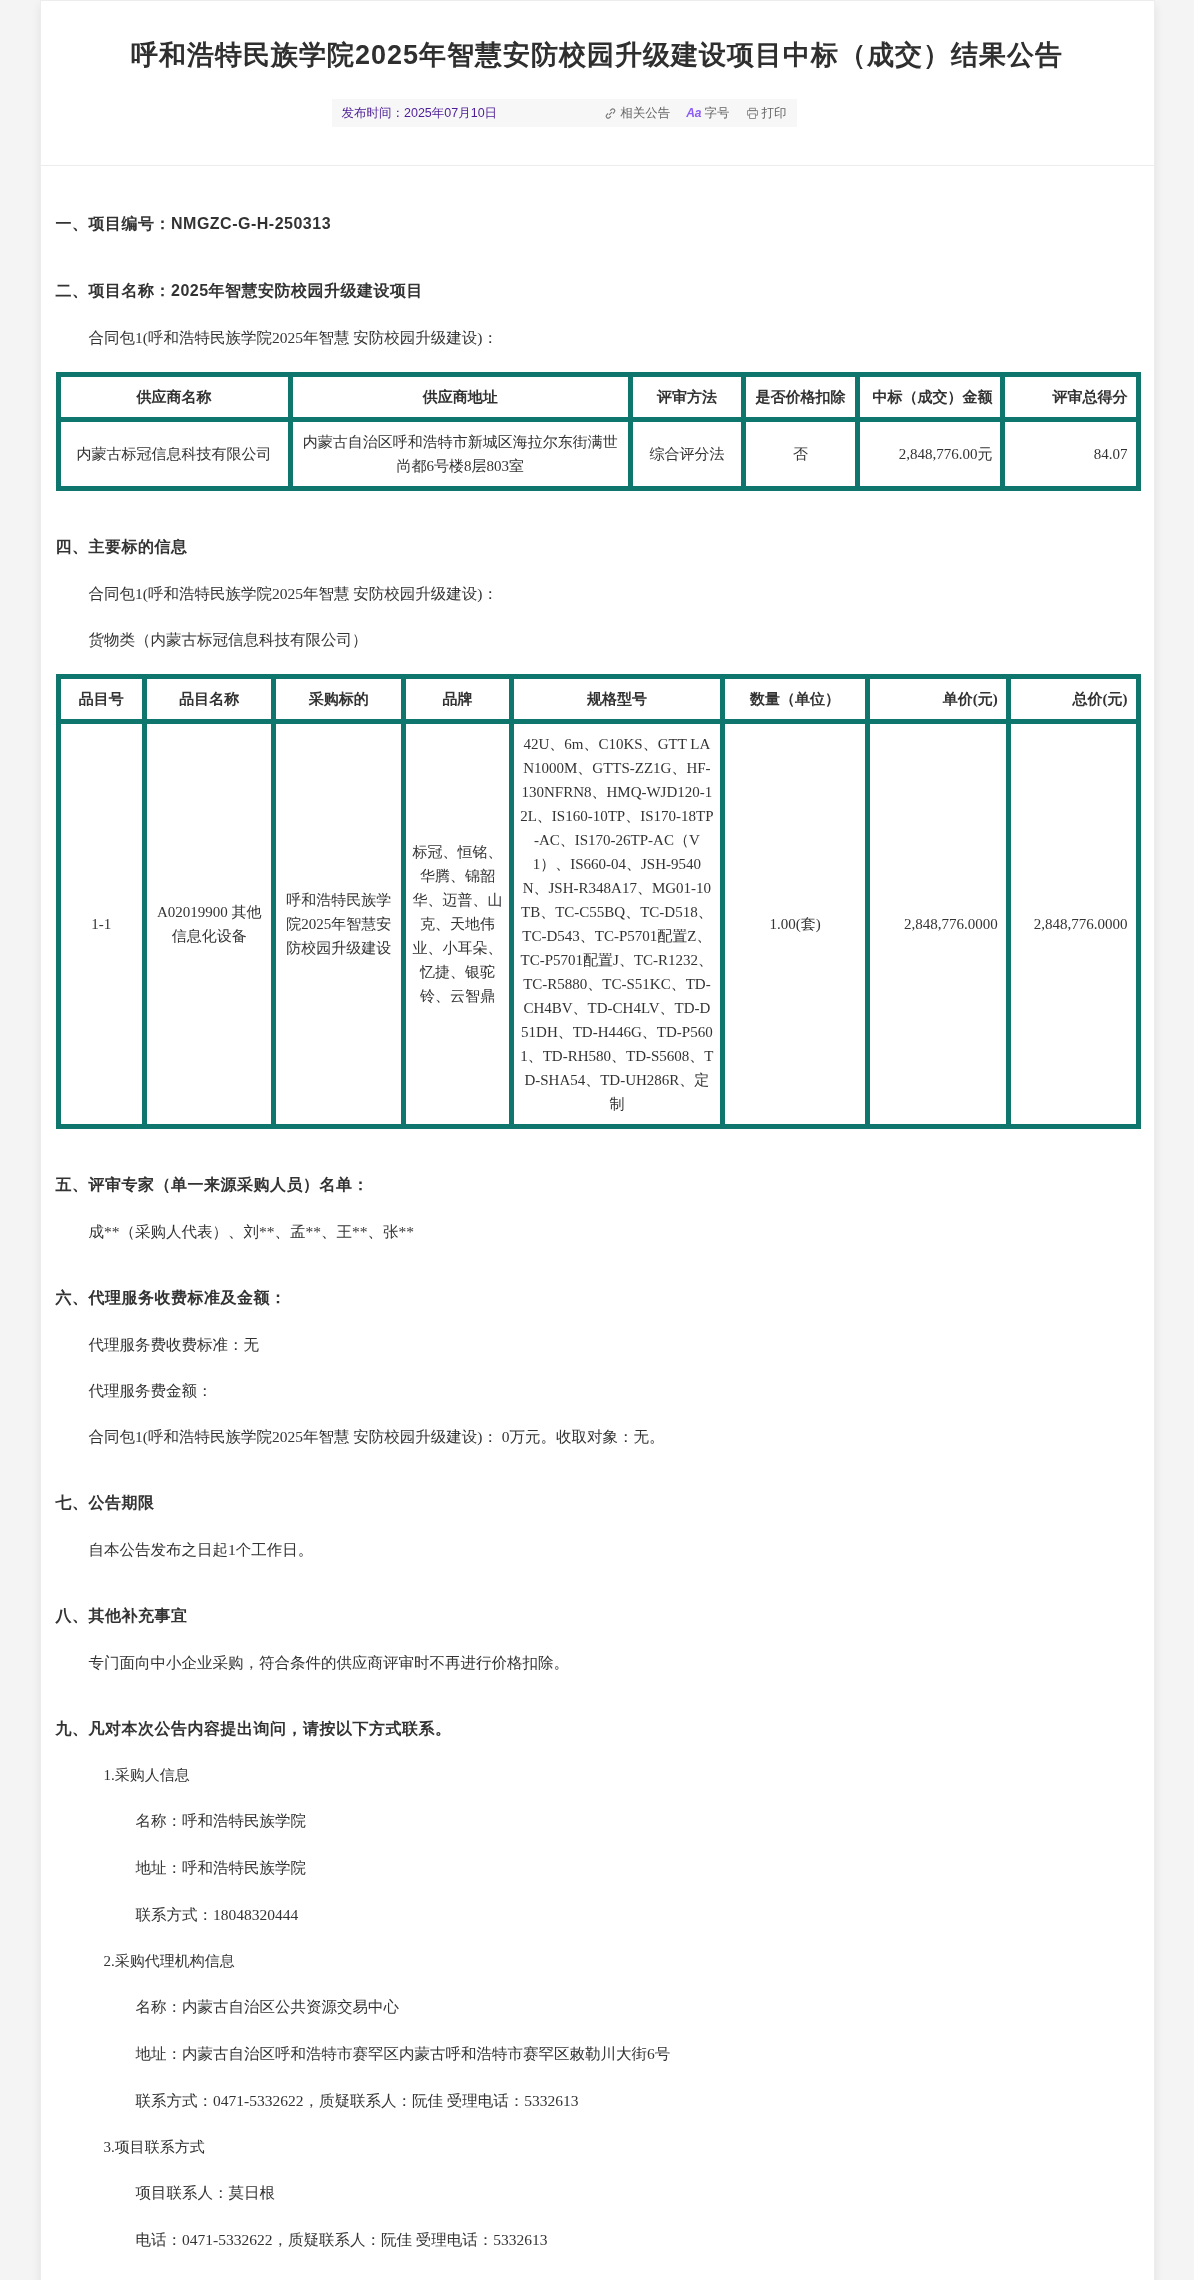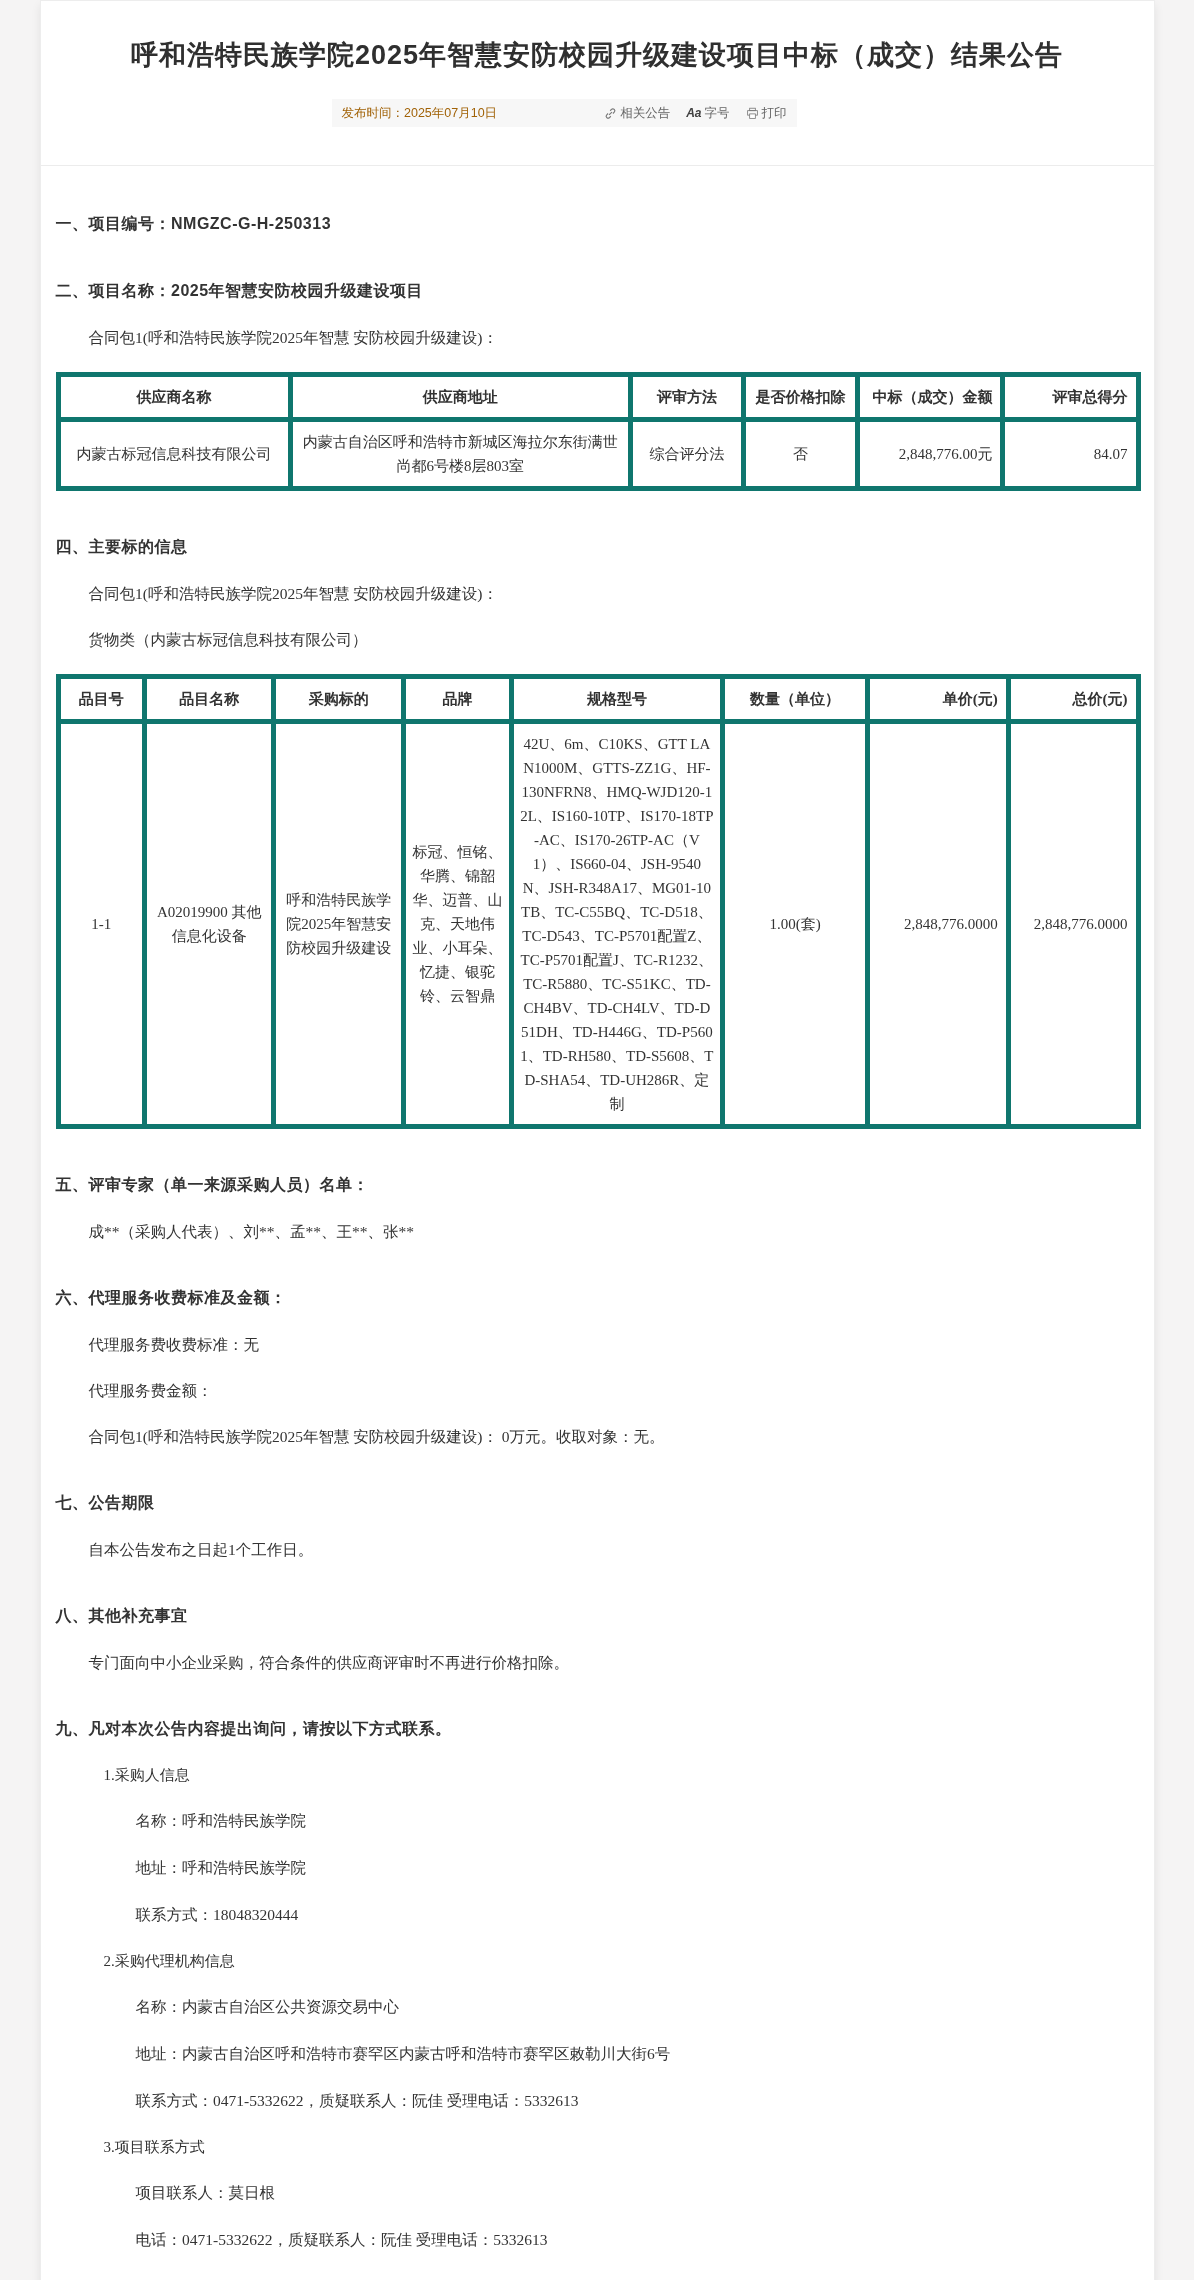--- a/index.html
+++ b/index.html
@@ -33,32 +33,32 @@
     margin: 0 auto;
     height: 28px;
     background: #f7f7f7;
     display: flex;
     align-items: center;
     font-family: "Liberation Sans", "DejaVu Sans", sans-serif;
     font-size: 12.5px;
     padding: 0 10px;
     transform: translateX(-33px);
   }
-  .pub-time { color: #a16207; }
+  .pub-time { color: #4c1d95; }
   .tools { margin-left: auto; display: flex; align-items: center; gap: 16px; }
   .tool {
     color: #666;
     text-decoration: none;
     display: inline-flex;
     align-items: center;
     gap: 3px;
     cursor: pointer;
   }
   .tool svg { display: inline-block; }
-  .aa-glyph { font-size: 12px; color: #404040; font-weight: bold; font-style: italic; }
+  .aa-glyph { font-size: 12px; color: #8b5cf6; font-weight: bold; font-style: italic; }
   .header-divider {
     margin-top: 38px;
     border-bottom: 1px solid #ececec;
   }
   .content { padding: 0 15px; margin-top: 48px; }
   .sec-heading {
     font-family: "Liberation Sans", "DejaVu Sans", sans-serif;
     font-size: 16px;
     font-weight: bold;
     color: #333;

